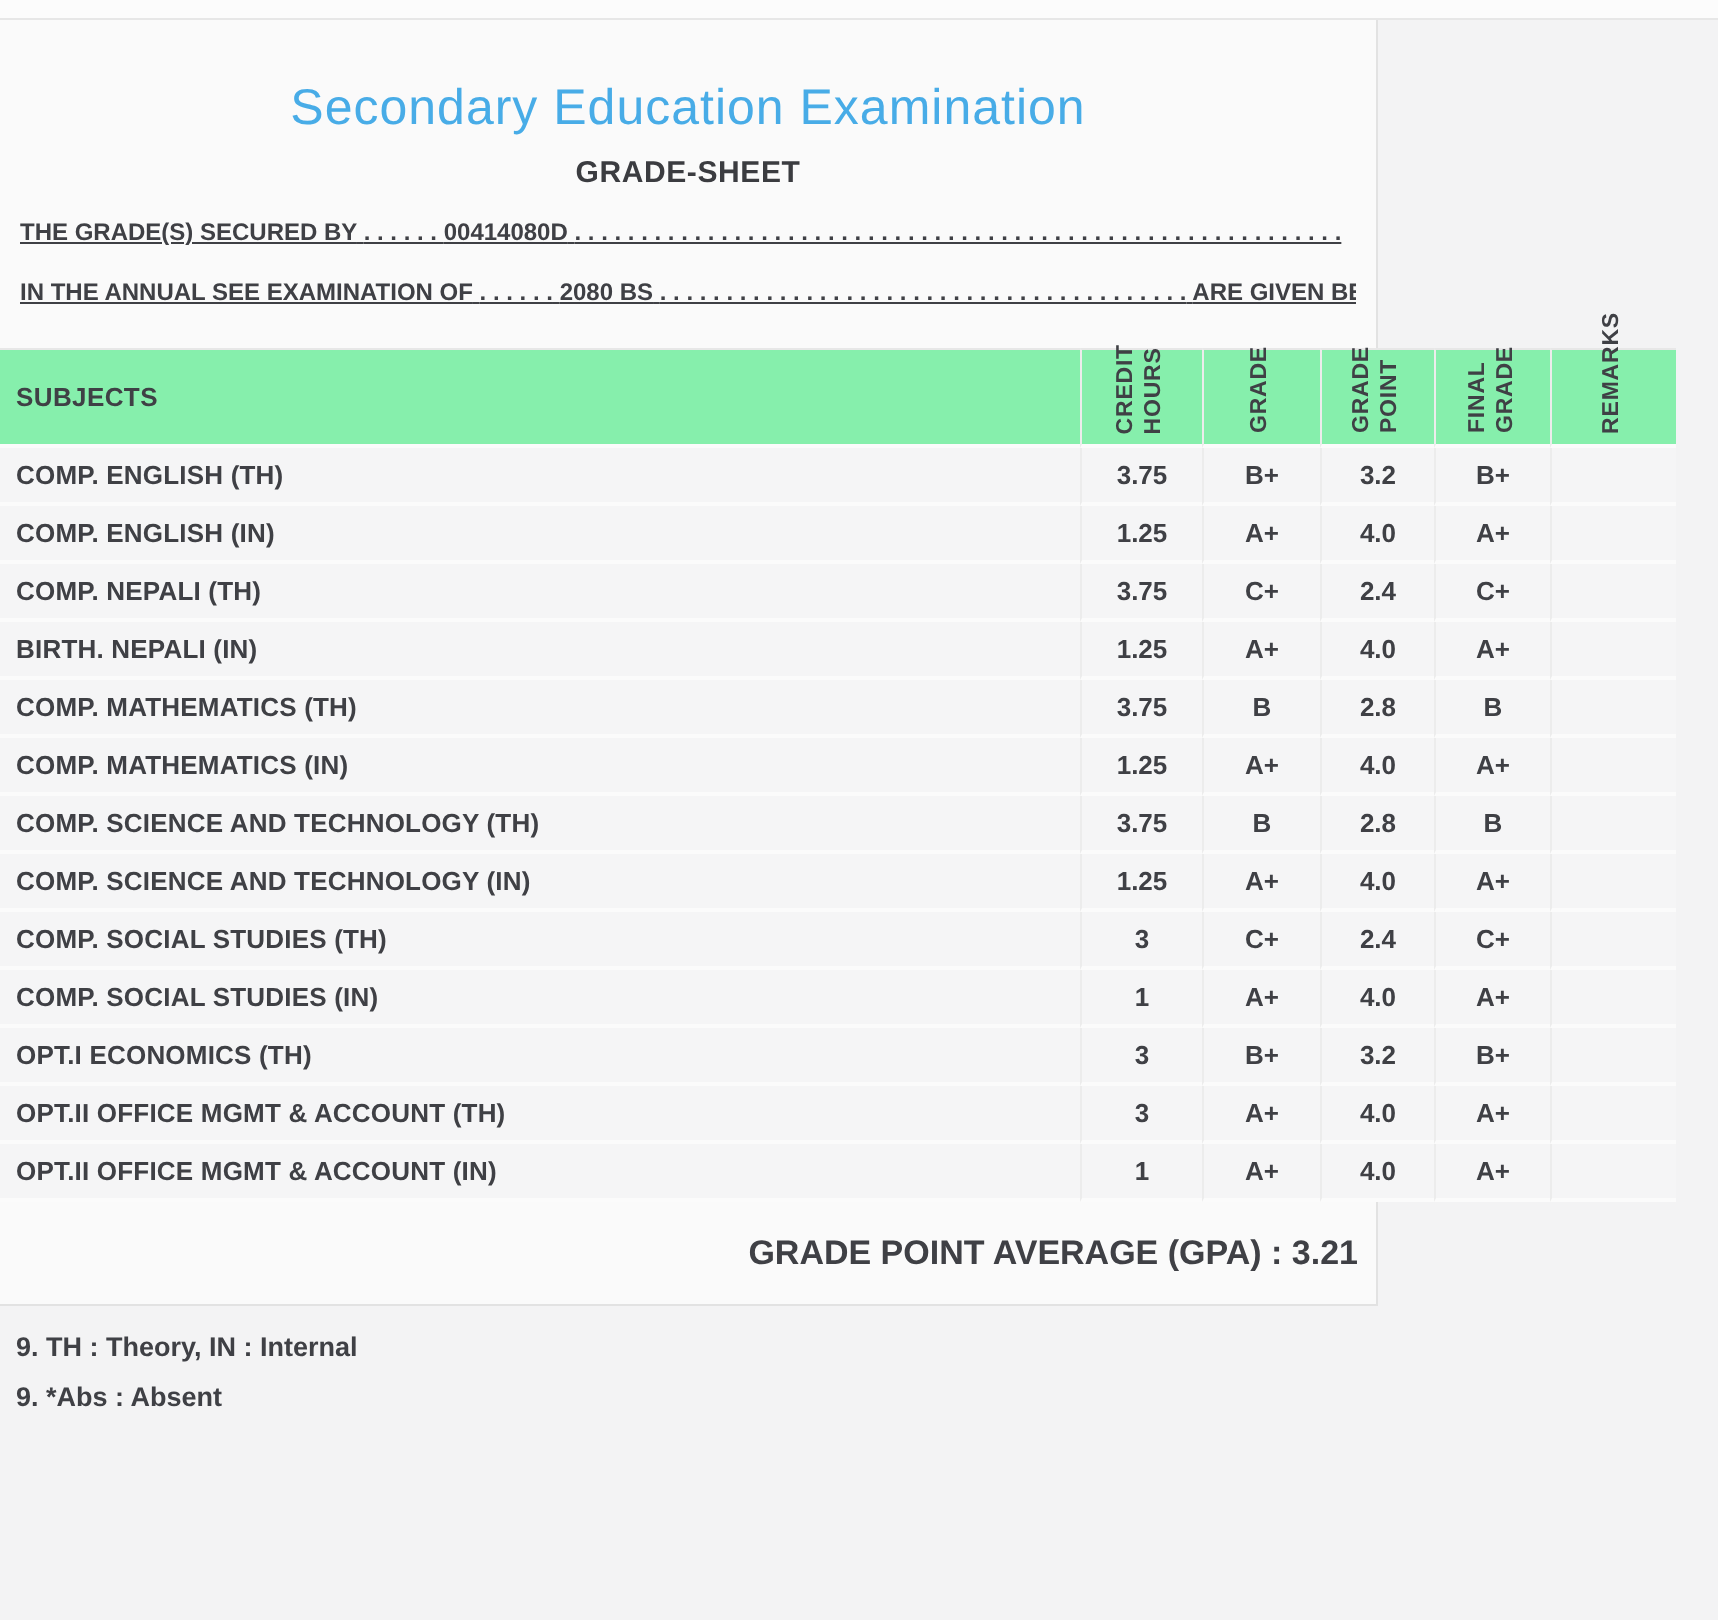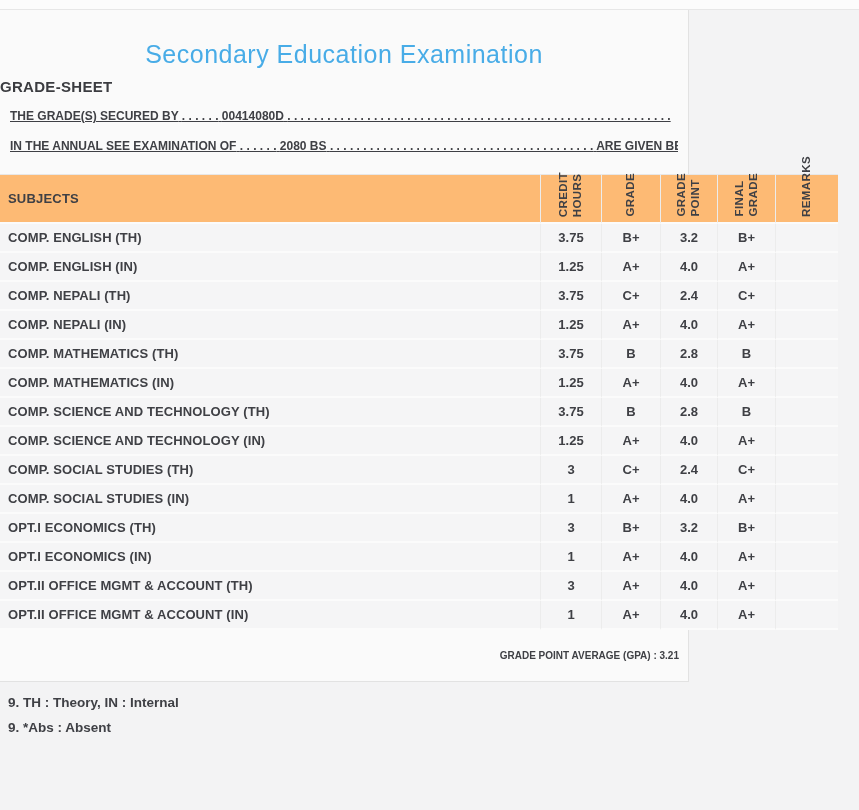--- a/index.html
+++ b/index.html
@@ -19,21 +19,21 @@
   }
   .title {
     text-align:center;
     font-size:25px;
     font-weight:400;
     color:#48ace7;
     letter-spacing:0.5px;
     line-height:29px;
   }
   .subtitle {
-    text-align:left;
+    text-align:center;
     font-size:15px;
     font-weight:700;
     color:#3b3c40;
     letter-spacing:0.3px;
     margin-top:9px;
     line-height:17px;
   }
   .info { margin:6px 10px 0 10px; font-size:12px; font-weight:700;text-decoration:underline; }
   .info-line { height:30px; line-height:30px; white-space:nowrap; overflow:hidden; }
   .dots { font-weight:700; }
@@ -41,21 +41,21 @@
     width:838px;
     border-collapse:separate;
     border-spacing:0;
     table-layout:fixed;
     margin-top:13px;
     font-size:13px;
   }
   thead th {
     position:relative;
     height:50px;
-    background:#fdba74;
+    background:#86efac;
     border-top:1px solid #e7e7e7;
     border-bottom:2px solid #fbfbfb;
     font-weight:700;
     overflow:visible;
   }
   thead th.subjects-th {
     text-align:left;
     vertical-align:middle;
     padding-left:8px;
     font-size:13px;
@@ -85,21 +85,21 @@
     text-align:left;
     padding-left:8px;
     letter-spacing:0.1px;
   }
   thead th + th, tbody td + td { border-left:1px solid #ececec; }
   .gpa-line {
     height:51px;
     line-height:51px;
     text-align:right;
     padding-right:9px;
-    font-size:10px;
+    font-size:17px;
     font-weight:700;
   }
   .footnotes { padding:8px 0 0 8px; font-size:13.5px; font-weight:700; }
   .footnote { line-height:25px; }
 </style>
 </head>
 <body>
 
 <div class="topstrip"></div>
 
@@ -175,21 +175,21 @@
     </tr>
         <tr>
       <td>COMP. NEPALI (TH)</td>
       <td>3.75</td>
       <td>C+</td>
       <td>2.4</td>
       <td>C+</td>
       <td></td>
     </tr>
         <tr>
-      <td>COMP. NEPALI (IN)</td>
+      <td>BIRTH. NEPALI (IN)</td>
       <td>1.25</td>
       <td>A+</td>
       <td>4.0</td>
       <td>A+</td>
       <td></td>
     </tr>
         <tr>
       <td>COMP. MATHEMATICS (TH)</td>
       <td>3.75</td>
       <td>B</td>
@@ -236,28 +236,20 @@
       <td>4.0</td>
       <td>A+</td>
       <td></td>
     </tr>
         <tr>
       <td>OPT.I ECONOMICS (TH)</td>
       <td>3</td>
       <td>B+</td>
       <td>3.2</td>
       <td>B+</td>
-      <td></td>
-    </tr>
-        <tr>
-      <td>OPT.I ECONOMICS (IN)</td>
-      <td>1</td>
-      <td>A+</td>
-      <td>4.0</td>
-      <td>A+</td>
       <td></td>
     </tr>
         <tr>
       <td>OPT.II OFFICE MGMT &amp; ACCOUNT (TH)</td>
       <td>3</td>
       <td>A+</td>
       <td>4.0</td>
       <td>A+</td>
       <td></td>
     </tr>

